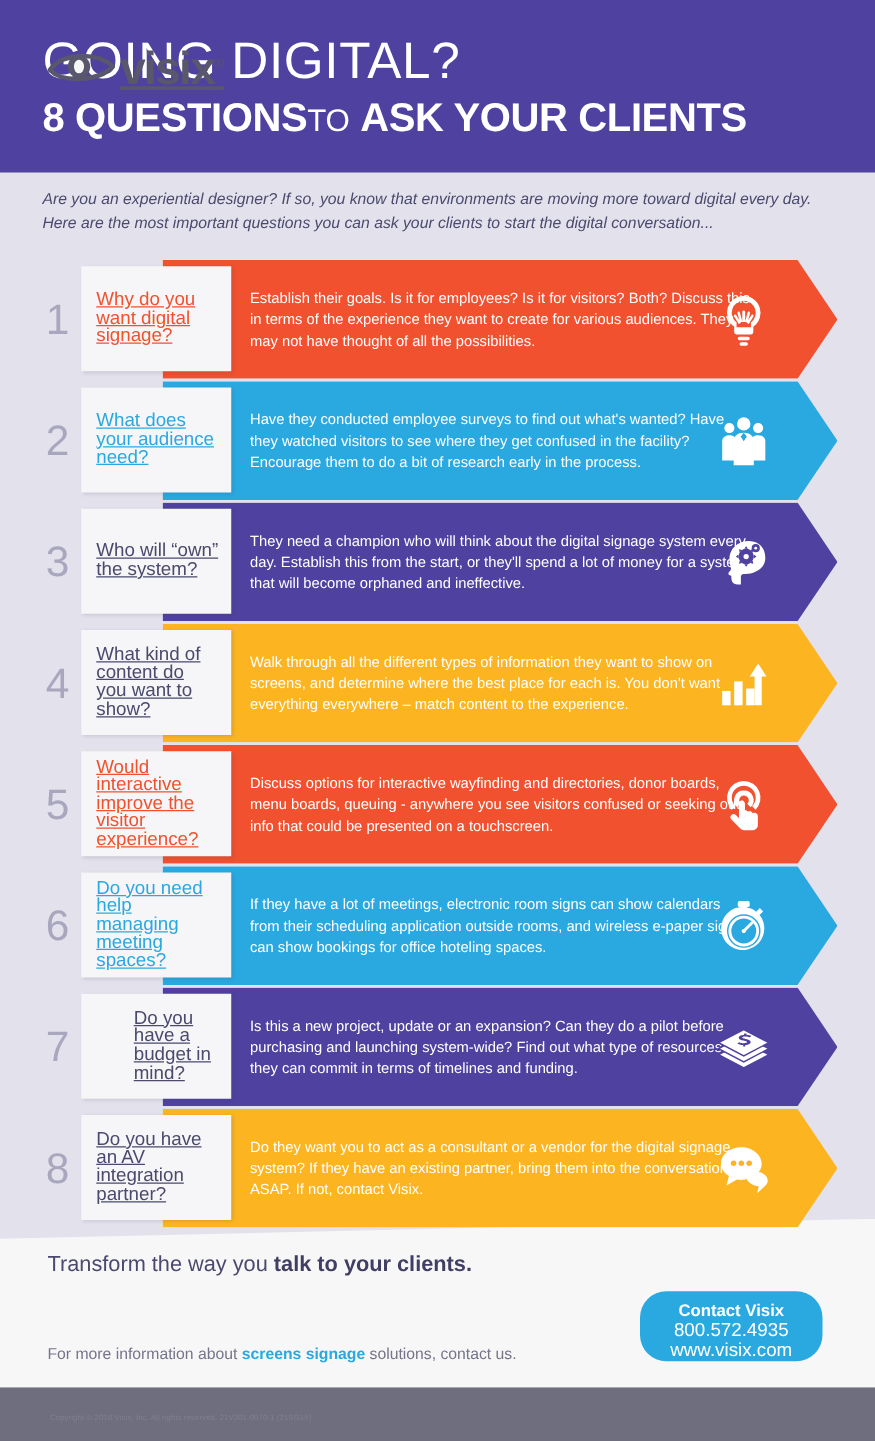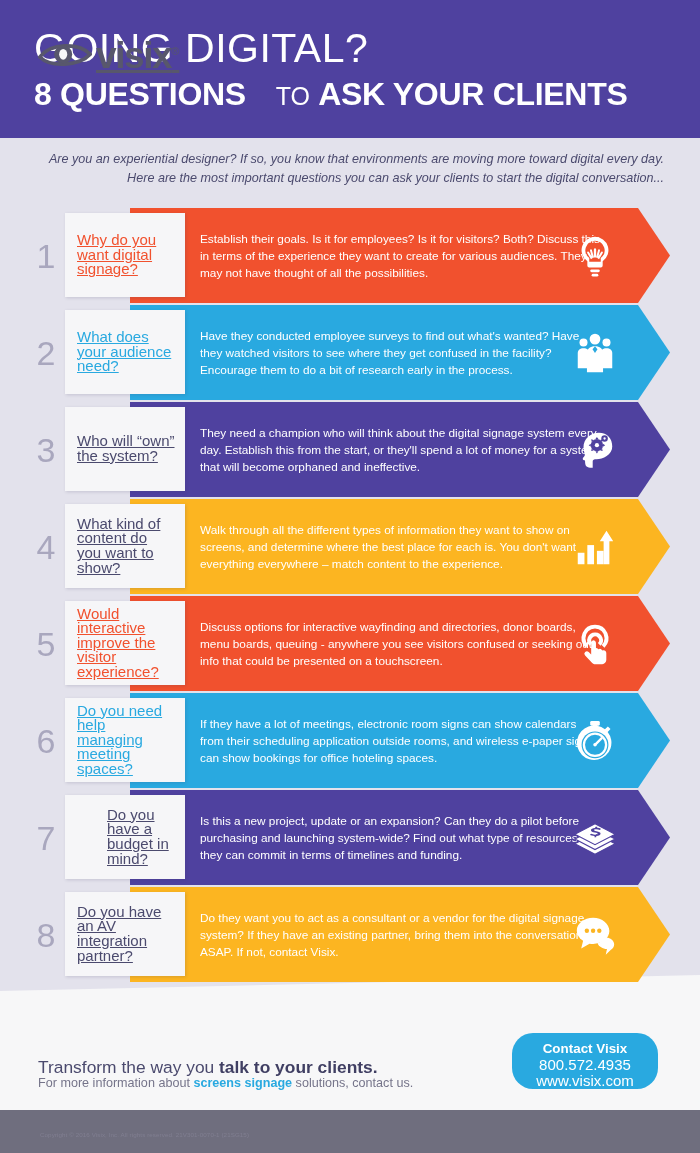--- a/index.html
+++ b/index.html
@@ -37,32 +37,31 @@
   }
   .title-line2 {
     font-size: 32px;
     line-height: 40px;
     color: #ffffff;
     letter-spacing: -0.3px;
     margin-top: 2px;
     white-space: nowrap;
   }
   .title-line2 .b { font-weight: 700; }
-  .title-line2 .n { font-weight: 400; font-size: 25px; margin-left: 30px; }
+  .title-line2 .n { font-weight: 400; font-size: 25px; }
 
   
   .intro {
     position: absolute;
     top: 150px; left: 34px;
     width: 630px;
     font-style: italic;
     font-size: 12.6px;
     line-height: 18.5px;
     color: #4b4a6e;
-    text-align: right;
   }
 
   
   .rows {
     position: absolute;
     top: 208px; left: 0;
     width: 700px;
   }
   .row {
     position: relative;
@@ -175,21 +174,21 @@
   .logo-reg {
     font-size: 11px;
     color: #58576c;
     vertical-align: super;
     font-weight: 400;
     letter-spacing: 0;
   }
   .tagline {
     position: absolute;
     left: 38px;
-    top: 1056px;
+    top: 1000px;
     font-size: 17.4px;
     color: #4b4a6e;
     line-height: 22px;
   }
   .tagline .b { font-weight: 700; color: #403f63; }
   .subline {
     position: absolute;
     left: 38px;
     top: 1074px;
     font-size: 12.6px;

